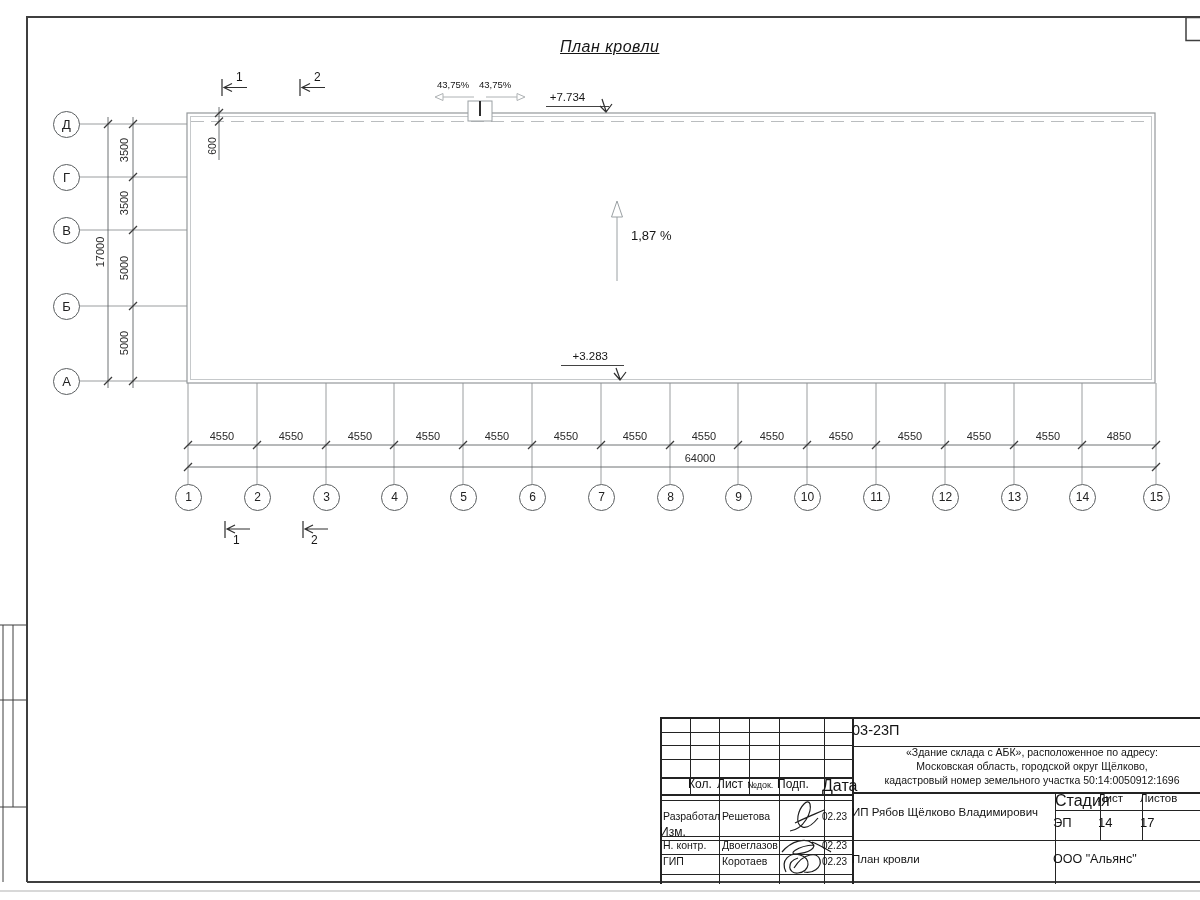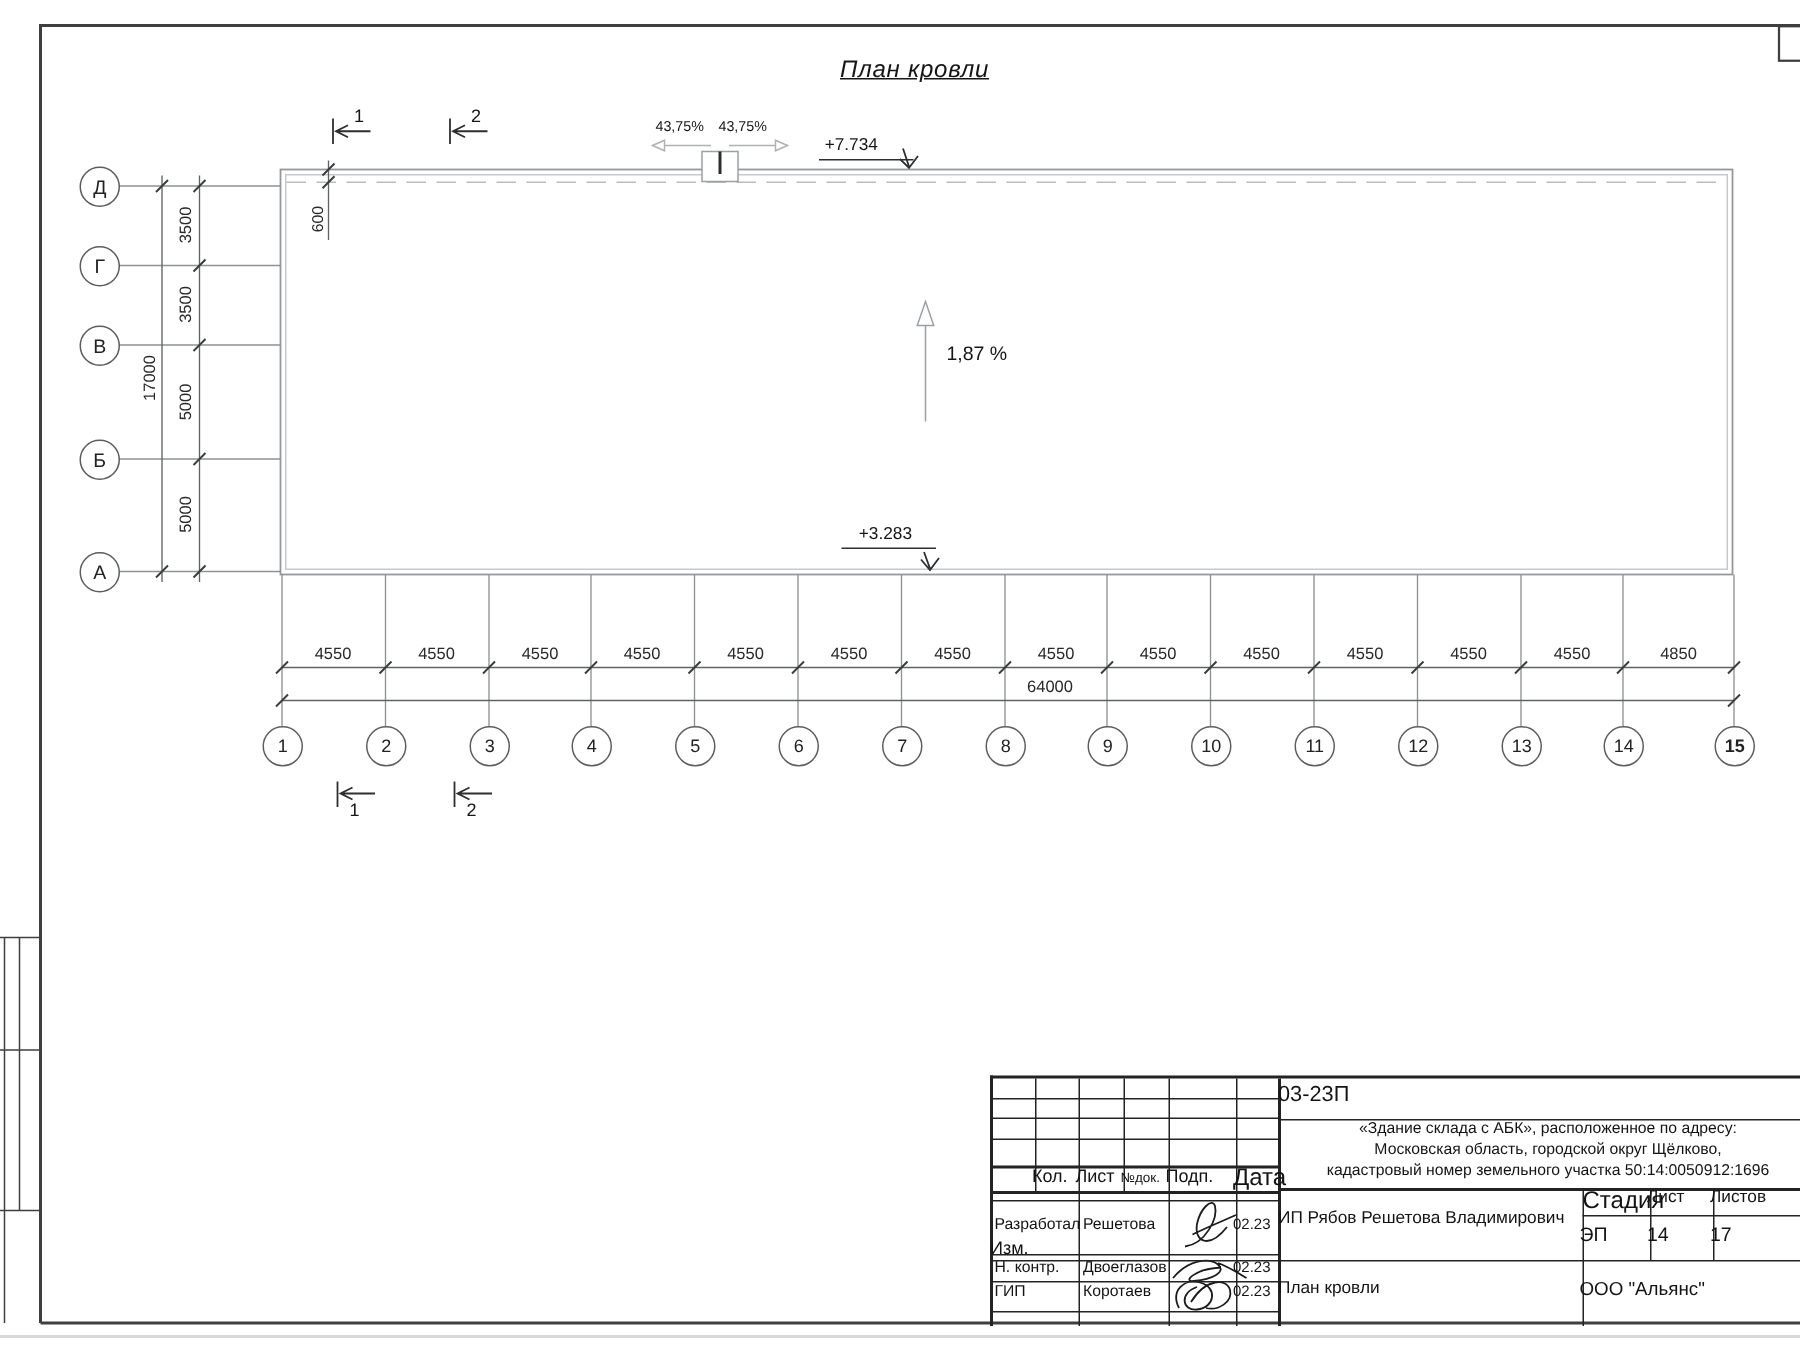--- a/index.html
+++ b/index.html
@@ -144,21 +144,21 @@
   <div class="bubble num" style="left:450px;top:484px;">5</div>
   <div class="bubble num" style="left:519px;top:484px;">6</div>
   <div class="bubble num" style="left:588px;top:484px;">7</div>
   <div class="bubble num" style="left:657px;top:484px;">8</div>
   <div class="bubble num" style="left:725px;top:484px;">9</div>
   <div class="bubble num" style="left:794px;top:484px;">10</div>
   <div class="bubble num" style="left:863px;top:484px;">11</div>
   <div class="bubble num" style="left:932px;top:484px;">12</div>
   <div class="bubble num" style="left:1001px;top:484px;">13</div>
   <div class="bubble num" style="left:1069px;top:484px;">14</div>
-  <div class="bubble num" style="left:1143px;top:484px;font-weight:bold;">15</div>
+  <div class="bubble num" style="left:1143px;top:484px;">15</div>
 
   <div class="hdim" style="left:192px;top:430px;">4550</div>
   <div class="hdim" style="left:261px;top:430px;">4550</div>
   <div class="hdim" style="left:330px;top:430px;">4550</div>
   <div class="hdim" style="left:398px;top:430px;">4550</div>
   <div class="hdim" style="left:467px;top:430px;">4550</div>
   <div class="hdim" style="left:536px;top:430px;">4550</div>
   <div class="hdim" style="left:605px;top:430px;">4550</div>
   <div class="hdim" style="left:674px;top:430px;">4550</div>
   <div class="hdim" style="left:742px;top:430px;">4550</div>
@@ -229,21 +229,21 @@
   <div class="tb-txt ctr" style="left:822px;top:811px;width:28px;font-size:10px;">02.23</div>
 
   <div class="tb-txt" style="left:663px;top:839px;font-size:10.5px;">Н. контр.</div>
   <div class="tb-txt" style="left:722px;top:839px;font-size:10.5px;">Двоеглазов</div>
   <div class="tb-txt ctr" style="left:822px;top:840px;width:28px;font-size:10px;">02.23</div>
 
   <div class="tb-txt" style="left:663px;top:855px;font-size:10.5px;">ГИП</div>
   <div class="tb-txt" style="left:722px;top:855px;font-size:10.5px;">Коротаев</div>
   <div class="tb-txt ctr" style="left:822px;top:856px;width:28px;font-size:10px;">02.23</div>
 
-  <div class="tb-txt ctr" style="left:852px;top:806px;width:201px;font-size:11.5px;">ИП Рябов Решетова Владимирович</div>
+  <div class="tb-txt ctr" style="left:852px;top:806px;width:201px;font-size:11.5px;">ИП Рябов Щёлково Владимирович</div>
 
   <div class="tb-txt ctr" style="left:1055px;top:792px;width:43px;font-size:16px;">Стадия</div>
   <div class="tb-txt ctr" style="left:1098px;top:792px;width:42px;font-size:11.5px;">Лист</div>
   <div class="tb-txt ctr" style="left:1140px;top:792px;width:72px;font-size:11.5px;">Листов</div>
   <div class="tb-txt ctr" style="left:1053px;top:815px;width:45px;font-size:13px;">ЭП</div>
   <div class="tb-txt ctr" style="left:1098px;top:815px;width:42px;font-size:13px;">14</div>
   <div class="tb-txt ctr" style="left:1140px;top:815px;width:72px;font-size:13px;">17</div>
 
   <div class="tb-txt ctr" style="left:852px;top:853px;width:201px;font-size:11.5px;">План кровли</div>
   <div class="tb-txt ctr" style="left:1053px;top:852px;width:159px;font-size:12.5px;">ООО "Альянс"</div>

